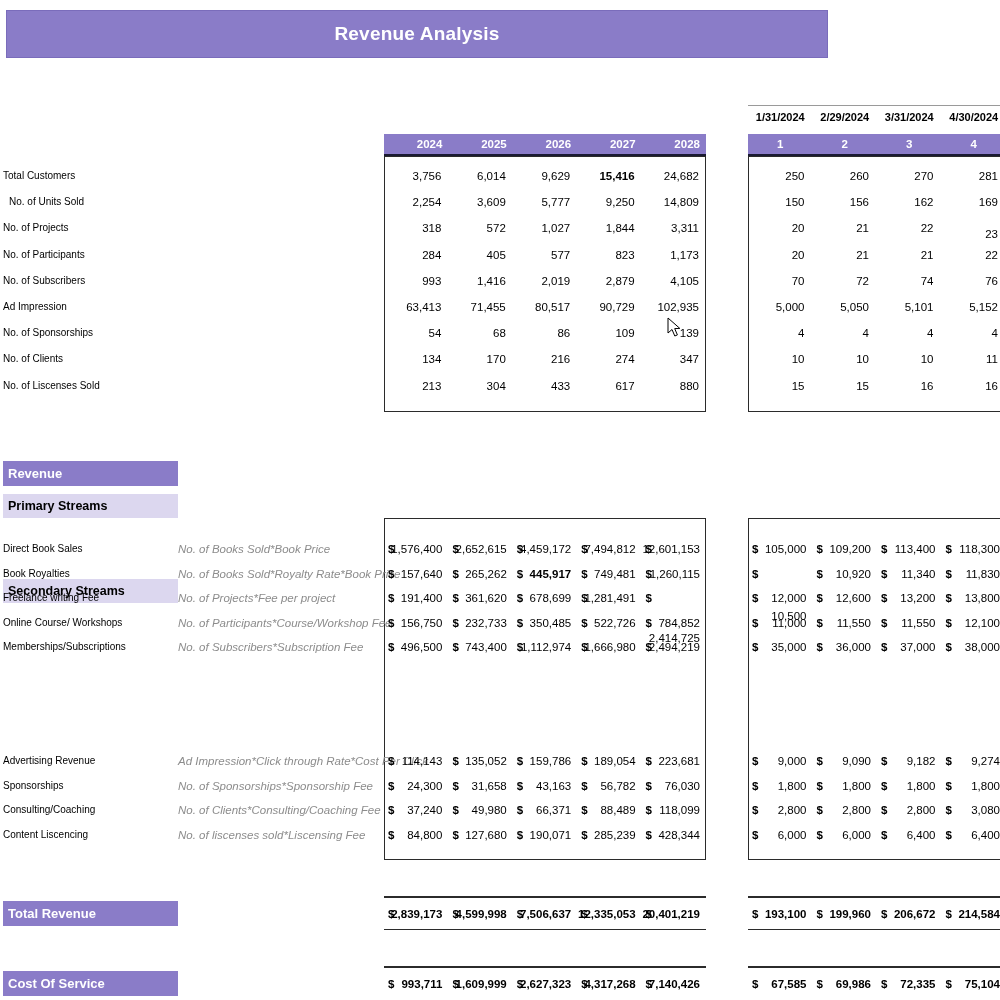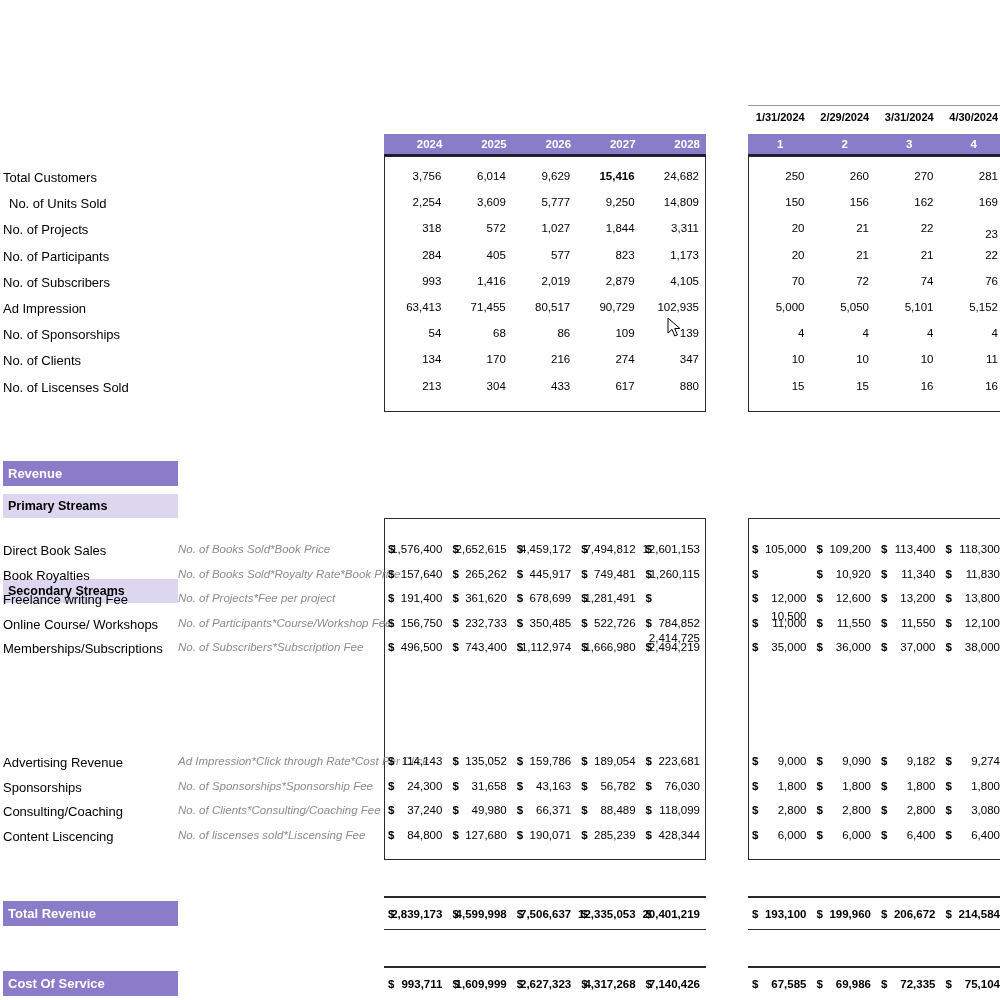--- a/index.html
+++ b/index.html
@@ -35,21 +35,21 @@
     color: #ffffff;
     font-size: 19px;
     font-weight: bold;
     letter-spacing: .2px;
   }
 
   
   .row-label {
     position: absolute;
     left: 3px;
-    font-size: 13px;
+    font-size: 10px;
     color: #000000;
     white-space: nowrap;
   }
   .row-formula {
     position: absolute;
     left: 178px;
     font-size: 11.5px;
     color: #8c8c8c;
     font-style: italic;
     white-space: nowrap;
@@ -183,20 +183,23 @@
     width: 16px;
     height: 22px;
     pointer-events: none;
   }
 </style>
 </head>
 <body>
 
 <div id="sheet">
 
+  <div class="title-banner">
+    <span class="title-text">Revenue Analysis</span>
+  </div>
 
   <div class="hdr-years" id="hdr-years">
       <div class="cell" style="width: 64.4px;">2024</div>
       <div class="cell" style="width: 64.4px;">2025</div>
       <div class="cell" style="width: 64.4px;">2026</div>
       <div class="cell" style="width: 64.4px;">2027</div>
       <div class="cell" style="width: 64.4px;">2028</div>
     </div>
 
   <div class="hdr-dates" id="hdr-dates" style="width: 258px;">
@@ -330,21 +333,21 @@
       <div class="num" style="left: 877px; top: 543px; width: 58.5px;">113,400</div>
       <div class="cur-sym" style="left: 945.5px; top: 543px;">$</div>
       <div class="num" style="left: 941.5px; top: 543px; width: 58.5px;">118,300</div>
       <div class="row-label" style="top: 568px;">Book Royalties</div>
       <div class="row-formula" style="top: 568px;">No. of Books Sold*Royalty Rate*Book Price</div>
       <div class="cur-sym" style="left: 388px; top: 568px;">$</div>
       <div class="num" style="left: 384px; top: 568px; width: 58.4px;">157,640</div>
       <div class="cur-sym" style="left: 452.4px; top: 568px;">$</div>
       <div class="num" style="left: 448.4px; top: 568px; width: 58.4px;">265,262</div>
       <div class="cur-sym" style="left: 516.8px; top: 568px;">$</div>
-      <div class="num" style="left: 512.8px; top: 568px; width: 58.4px;">445,917</div>
+      <div class="num" style="left: 512.8px; top: 568px; width: 58.4px; font-weight: bold;">445,917</div>
       <div class="cur-sym" style="left: 581.2px; top: 568px;">$</div>
       <div class="num" style="left: 577.2px; top: 568px; width: 58.4px;">749,481</div>
       <div class="cur-sym" style="left: 645.6px; top: 568px;">$</div>
       <div class="num" style="left: 641.6px; top: 568px; width: 58.4px;">1,260,115</div>
       <div class="cur-sym" style="left: 752px; top: 568px;">$</div>
       <div class="num" style="left: 748px; top: 568px; width: 58.5px; margin-top: 42px;">10,500</div>
       <div class="cur-sym" style="left: 816.5px; top: 568px;">$</div>
       <div class="num" style="left: 812.5px; top: 568px; width: 58.5px;">10,920</div>
       <div class="cur-sym" style="left: 881px; top: 568px;">$</div>
       <div class="num" style="left: 877px; top: 568px; width: 58.5px;">11,340</div>

